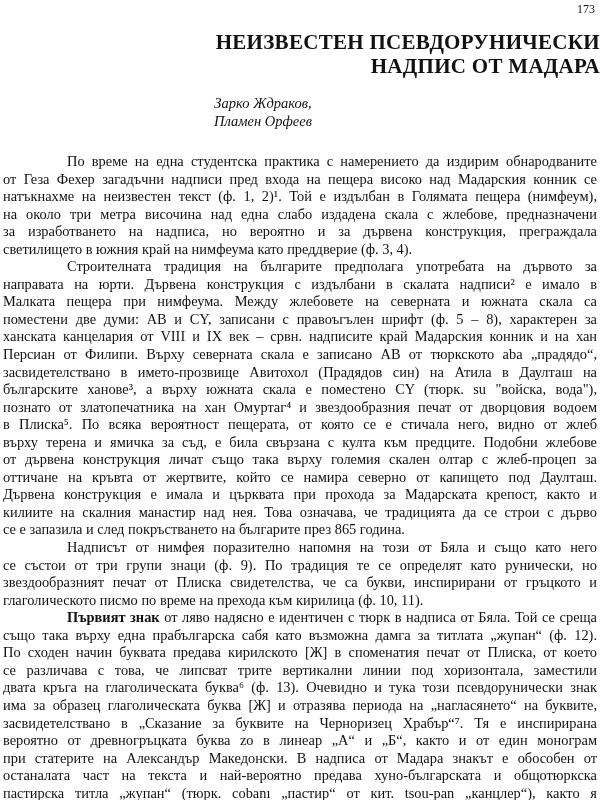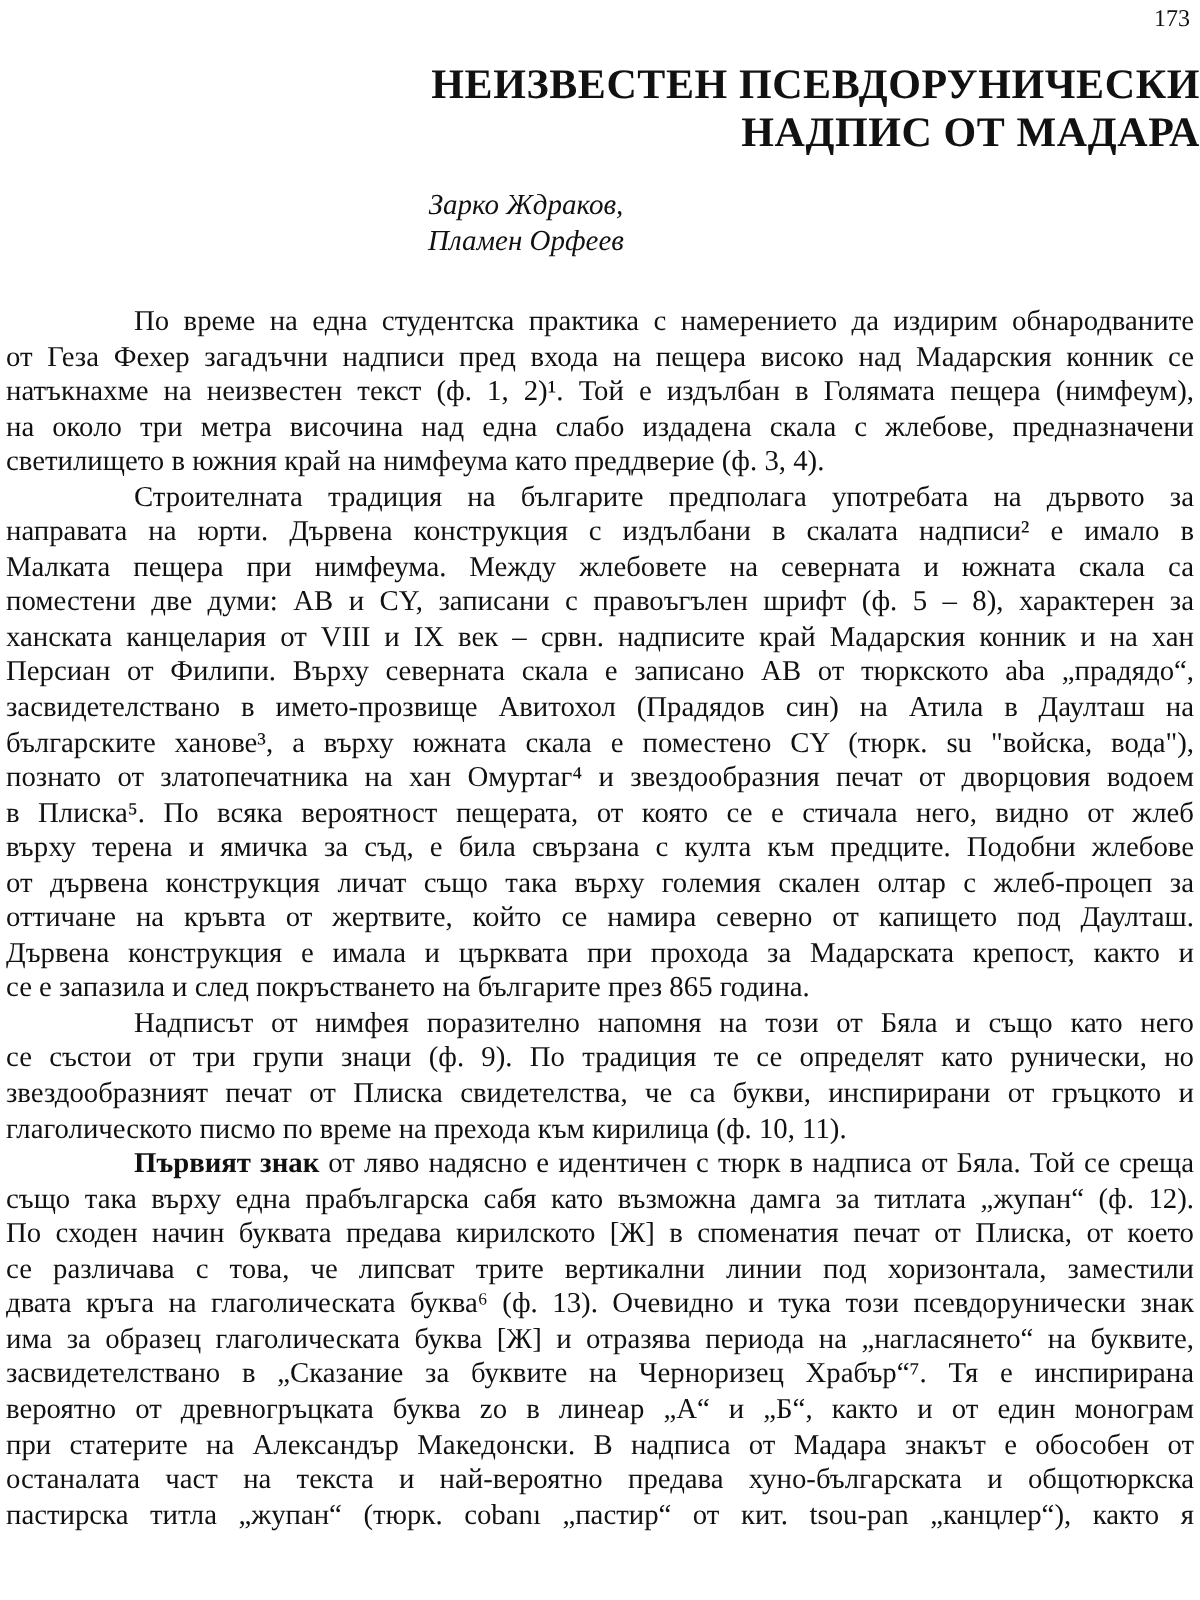--- a/index.html
+++ b/index.html
@@ -28,38 +28,40 @@
   <div>Пламен Орфеев</div>
 </div>
 
 <div class="body">
 
   <div>
     <span class="line indent">По време на една студентска практика с намерението да издирим обнародваните</span>
     <span class="line">от Геза Фехер загадъчни надписи пред входа на пещера високо над Мадарския конник се</span>
     <span class="line">натъкнахме на неизвестен текст (ф. 1, 2)¹. Той е издълбан в Голямата пещера (нимфеум),</span>
     <span class="line">на около три метра височина над една слабо издадена скала с жлебове, предназначени</span>
+    <span class="line">за изработването на надписа, но вероятно и за дървена конструкция, преграждала</span>
     <span class="line last">светилището в южния край на нимфеума като преддверие (ф. 3, 4).</span>
   </div>
 
   <div>
     <span class="line indent">Строителната традиция на българите предполага употребата на дървото за</span>
     <span class="line">направата на юрти. Дървена конструкция с издълбани в скалата надписи² е имало в</span>
     <span class="line">Малката пещера при нимфеума. Между жлебовете на северната и южната скала са</span>
     <span class="line">поместени две думи: АВ и СY, записани с правоъгълен шрифт (ф. 5 – 8), характерен за</span>
     <span class="line">ханската канцелария от VIII и IX век – срвн. надписите край Мадарския конник и на хан</span>
     <span class="line">Персиан от Филипи. Върху северната скала е записано АВ от тюркското aba „прадядо“,</span>
     <span class="line">засвидетелствано в името-прозвище Авитохол (Прадядов син) на Атила в Даулташ на</span>
     <span class="line">българските ханове³, а върху южната скала е поместено СY (тюрк. su "войска, вода"),</span>
     <span class="line">познато от златопечатника на хан Омуртаг⁴ и звездообразния печат от дворцовия водоем</span>
     <span class="line">в Плиска⁵. По всяка вероятност пещерата, от която се е стичала него, видно от жлеб</span>
     <span class="line">върху терена и ямичка за съд, е била свързана с култа към предците. Подобни жлебове</span>
     <span class="line">от дървена конструкция личат също така върху големия скален олтар с жлеб-процеп за</span>
     <span class="line">оттичане на кръвта от жертвите, който се намира северно от капището под Даулташ.</span>
     <span class="line">Дървена конструкция е имала и църквата при прохода за Мадарската крепост, както и</span>
+    <span class="line">килиите на скалния манастир над нея. Това означава, че традицията да се строи с дърво</span>
     <span class="line last">се е запазила и след покръстването на българите през 865 година.</span>
   </div>
 
   <div>
     <span class="line indent">Надписът от нимфея поразително напомня на този от Бяла и също като него</span>
     <span class="line">се състои от три групи знаци (ф. 9). По традиция те се определят като рунически, но</span>
     <span class="line">звездообразният печат от Плиска свидетелства, че са букви, инспирирани от гръцкото и</span>
     <span class="line last">глаголическото писмо по време на прехода към кирилица (ф. 10, 11).</span>
   </div>
 

